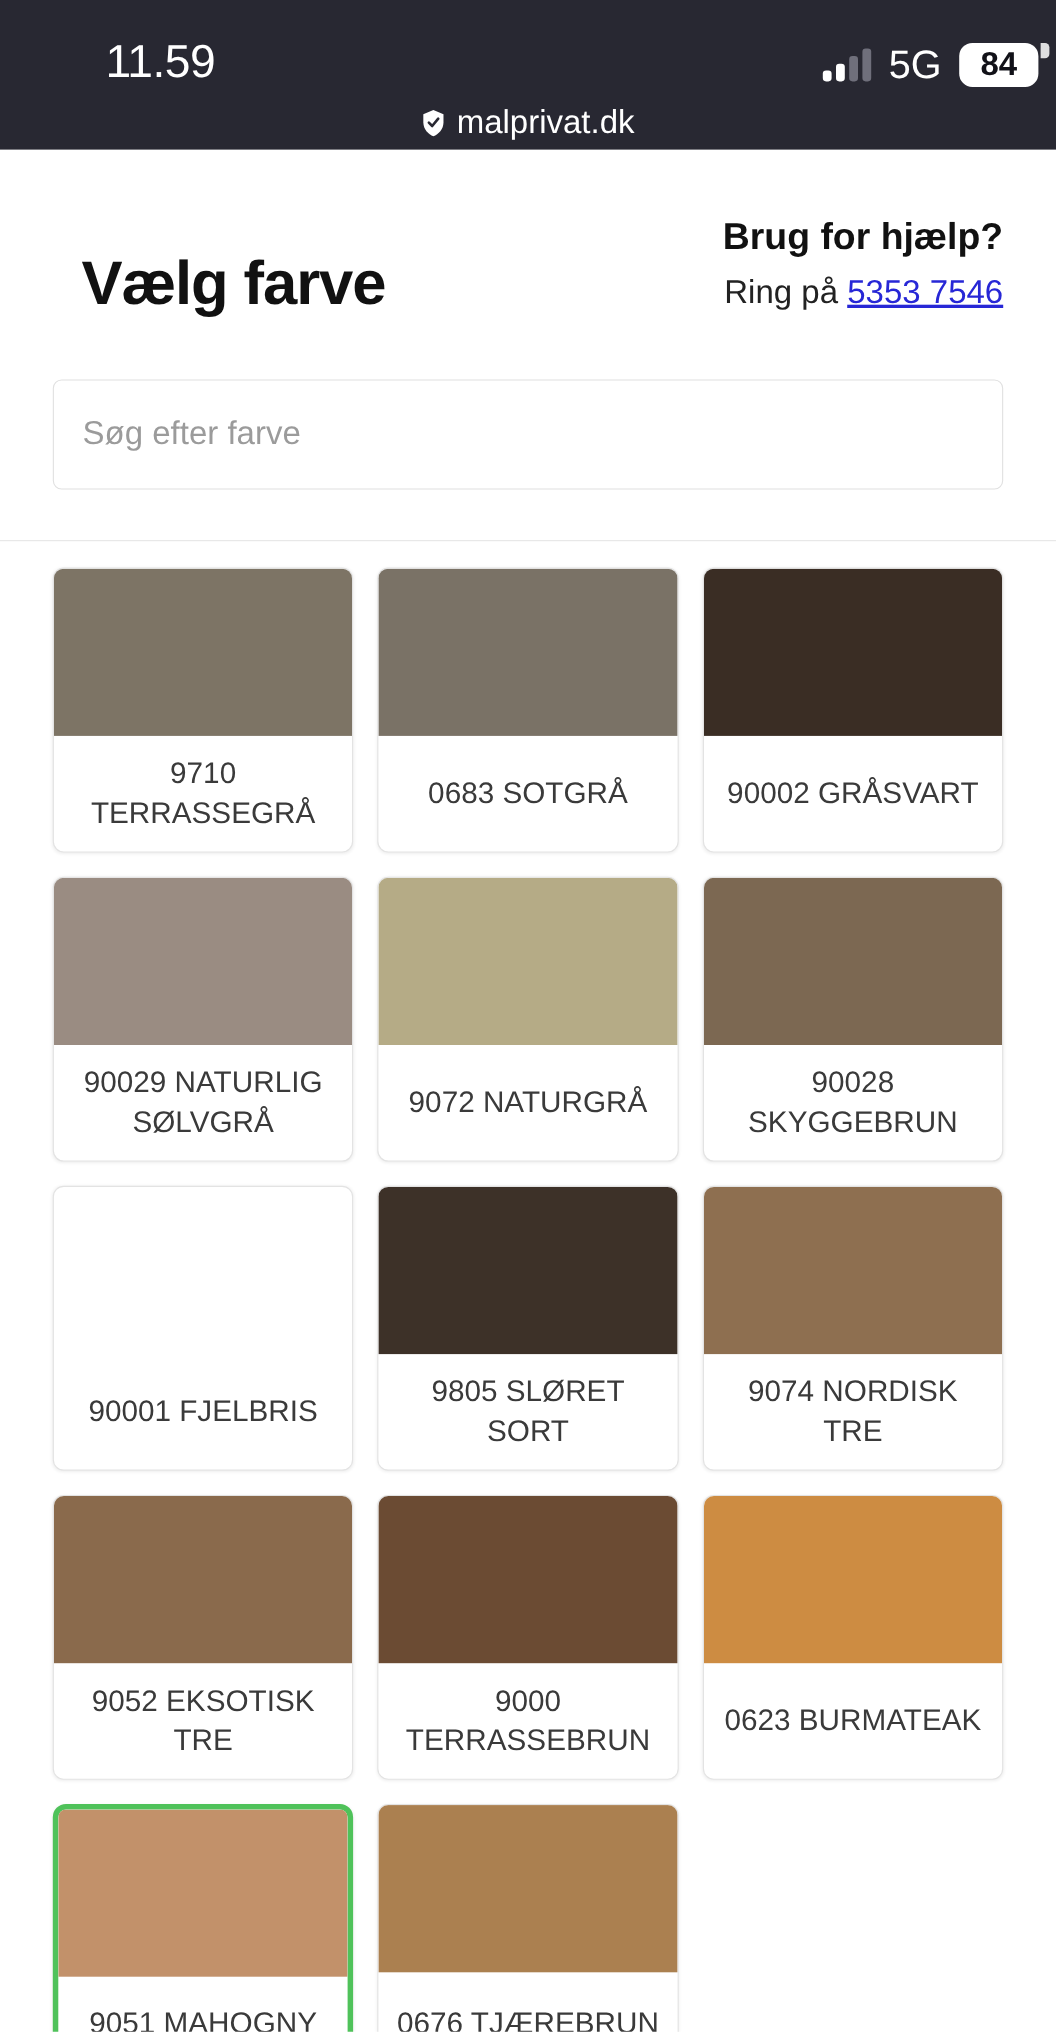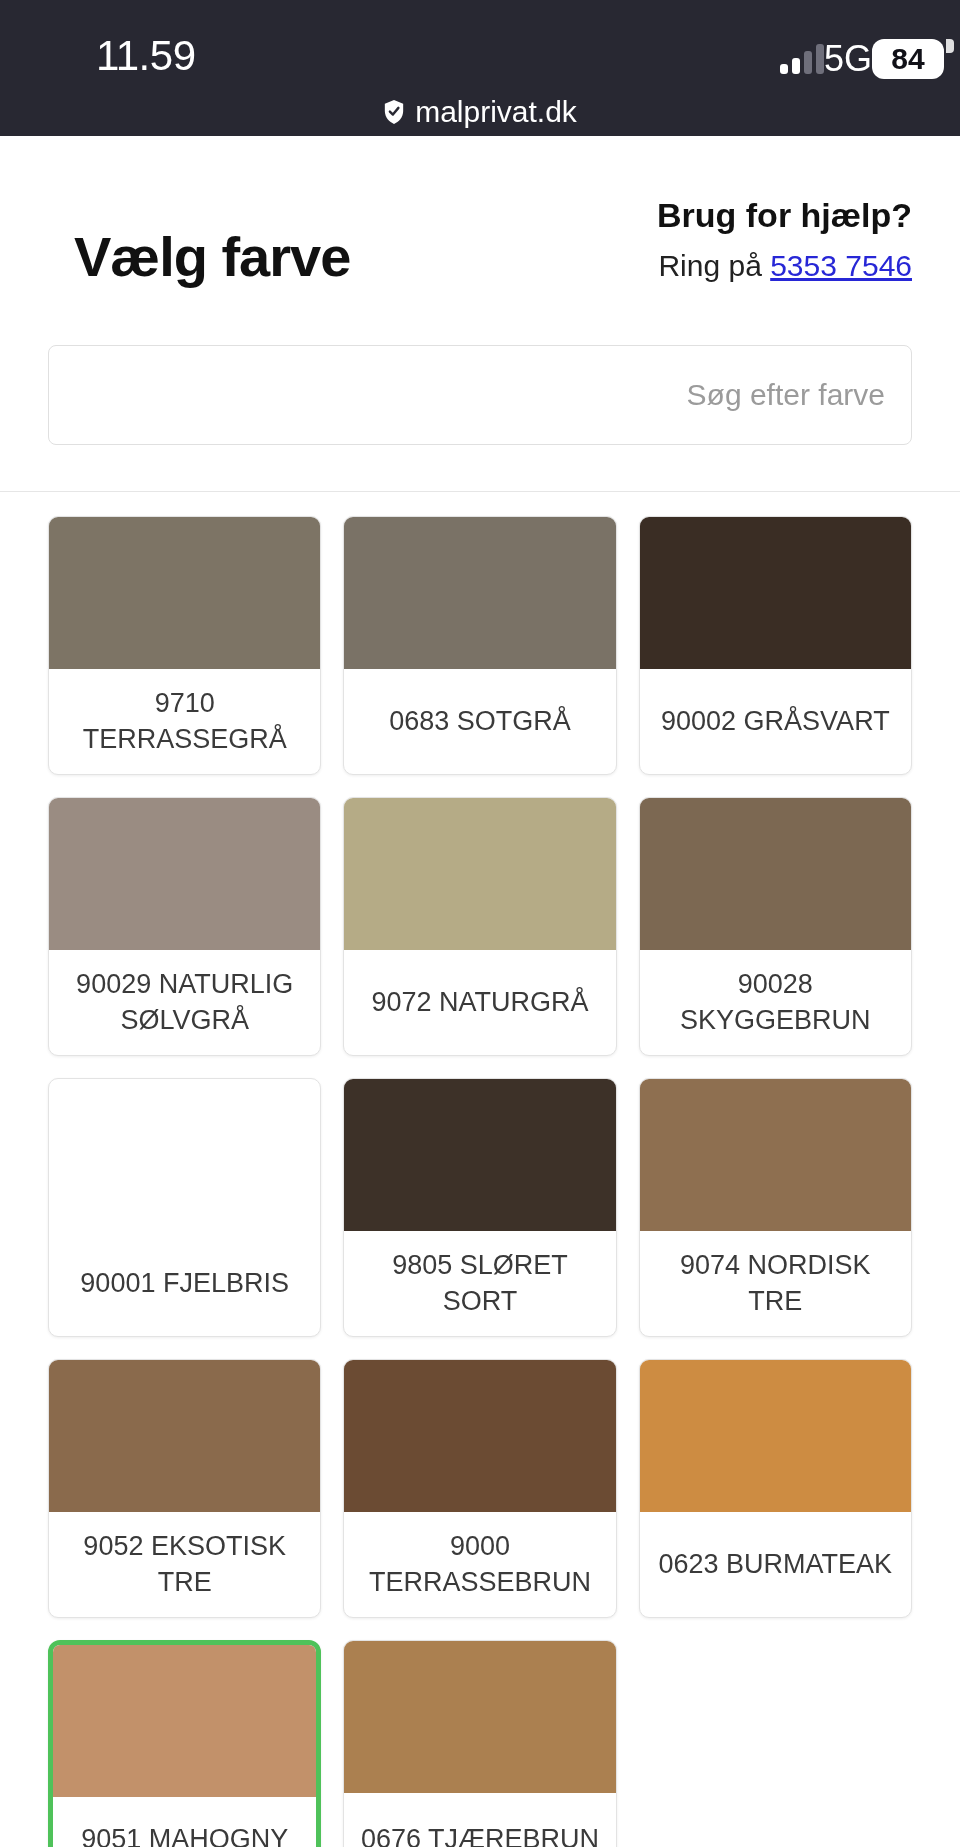--- a/index.html
+++ b/index.html
@@ -23,21 +23,21 @@
     color: #ffffff;
     font-size: 42px;
     font-weight: 500;
     letter-spacing: -0.5px;
   }
   .sb-right {
     position: absolute;
     right: 6px; top: 38px;
     display: flex;
     align-items: center;
-    gap: 0;
+    gap: 16px;
   }
   .signal { display: flex; align-items: flex-end; gap: 4px; height: 30px; }
   .signal i { display: block; width: 8px; background: #ffffff; border-radius: 3px; }
   .signal i:nth-child(1) { height: 10px; }
   .signal i:nth-child(2) { height: 16px; }
   .signal i:nth-child(3) { height: 23px; background: #6f6f7b; }
   .signal i:nth-child(4) { height: 30px; background: #6f6f7b; }
   .sb-net { color: #ffffff; font-size: 36px; font-weight: 500; }
   .battery { position: relative; display: flex; align-items: flex-start; }
   .battery .shell {
@@ -100,21 +100,20 @@
     width: 100%;
     height: 100px;
     border: 1px solid #e0e0e0;
     border-radius: 8px;
     background: #ffffff;
     padding: 0 26px;
     font-size: 30px;
     color: #2b2b2b;
     font-family: "Liberation Sans", sans-serif;
     outline: none;
-    text-align: right;
   }
   .search-input::placeholder { color: #9b9b9b; }
 
   .divider {
     margin-top: 46px;
     height: 1px;
     background: #e6e6e6;
     width: 100%;
   }
 

